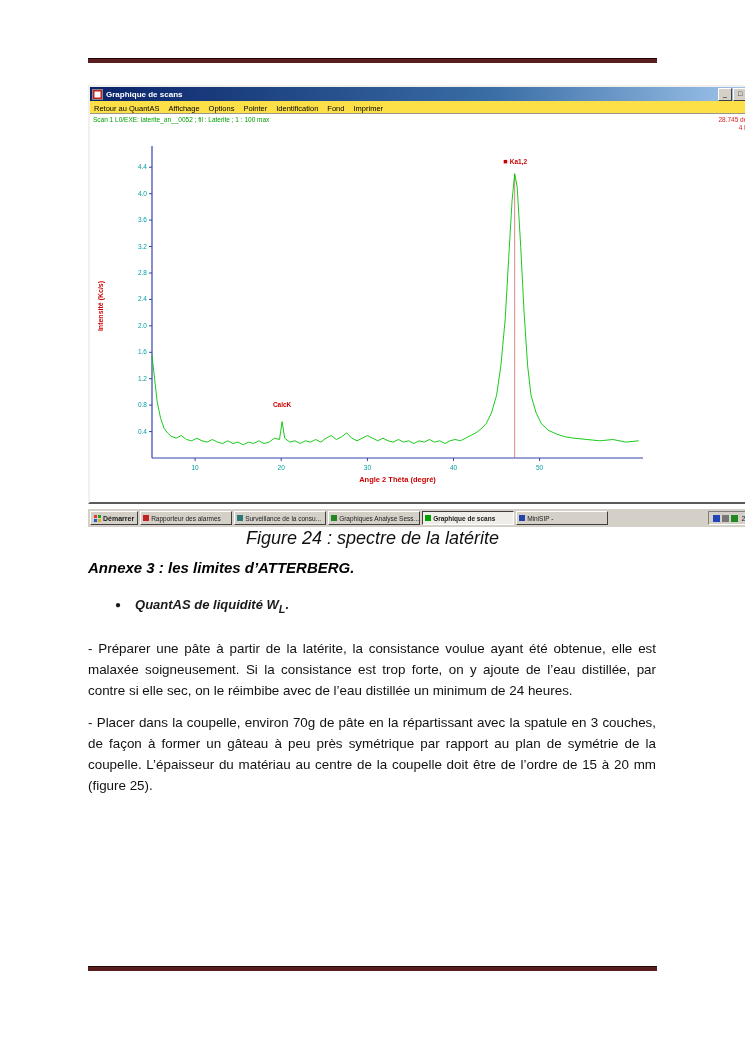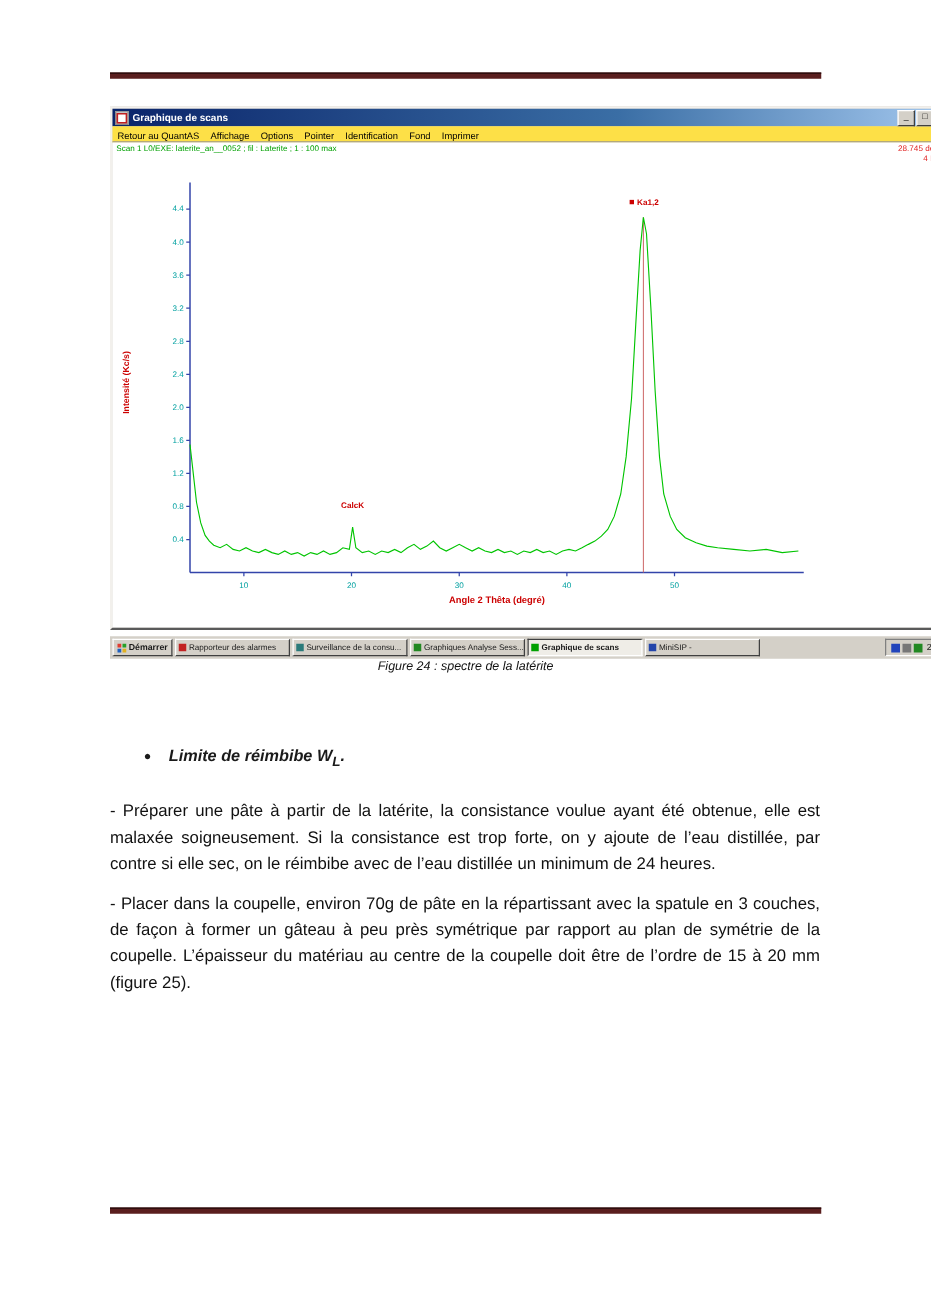--- a/index.html
+++ b/index.html
@@ -41,21 +41,21 @@
   .winlogo i{display:block;}
   .task-btn{display:flex;align-items:center;gap:2px;height:12px;width:86px;padding:0 2px;background:#d4d0c8;
     border:1px solid;border-color:#fff #404040 #404040 #fff;font-size:6.5px;white-space:nowrap;overflow:hidden;}
   .task-btn.active{background:#efede7;border-color:#404040 #fff #fff #404040;font-weight:bold;}
   .task-ico{width:6px;height:6px;flex:0 0 auto;}
   .tray{margin-left:auto;display:flex;align-items:center;gap:3px;height:12px;padding:0 4px;
     border:1px solid;border-color:#808080 #fff #fff #808080;font-size:7px;}
   .tray-ico{width:7px;height:7px;}
   
   .caption{position:absolute;top:528px;left:88px;width:569px;text-align:center;
-    font-size:10px;font-style:italic;color:#111;}
+    font-size:18px;font-style:italic;color:#111;}
   .annexe-heading{position:absolute;top:559px;left:88px;width:569px;
     font-size:15px;font-weight:bold;font-style:italic;color:#000;}
   .bullet-line{position:absolute;top:597px;left:115px;font-size:13px;font-weight:bold;font-style:italic;}
   .bullet-marker{display:inline-block;margin-right:14px;font-size:10px;vertical-align:1px;}
   .para{position:absolute;left:88px;width:568px;font-size:13.4px;line-height:21px;text-align:justify;color:#111;}
   .para1{top:638px;}
   .para2{top:712px;}
 </style>
 </head>
 <body>
@@ -176,23 +176,24 @@
             <span class="tray-ico" style="background: rgb(119, 119, 119);"></span>
             <span class="tray-ico" style="background: rgb(34, 136, 34);"></span>
           </span>
         <span>21:58</span>
       </span>
     </div>
   </div>
 
   <div class="caption">Figure 24 : spectre de la latérite</div>
 
+  <div class="annexe-heading">Annexe 3 : les limites d’ATTERBERG.</div>
 
   <div class="bullet-line">
-    <span class="bullet-marker">●</span><span>Limite de réimbibe W</span><sub>L</sub><span>.</span>
+    <span class="bullet-marker">●</span><span>QuantAS de liquidité W</span><sub>L</sub><span>.</span>
   </div>
 
   <div class="para para1">- Préparer une pâte à partir de la latérite, la consistance voulue ayant été obtenue, elle est malaxée soigneusement. Si la consistance est trop forte, on y ajoute de l’eau distillée, par contre si elle sec, on le réimbibe avec de l’eau distillée un minimum de 24 heures.</div>
   <div class="para para2">- Placer dans la coupelle, environ 70g de pâte en la répartissant avec la spatule en 3 couches, de façon à former un gâteau à peu près symétrique par rapport au plan de symétrie de la coupelle. L’épaisseur du matériau au centre de la coupelle doit être de l’ordre de 15 à 20 mm (figure 25).</div>
 
   <div class="rule rule-bottom"></div>
 
 </div>
 
 </body></html>

